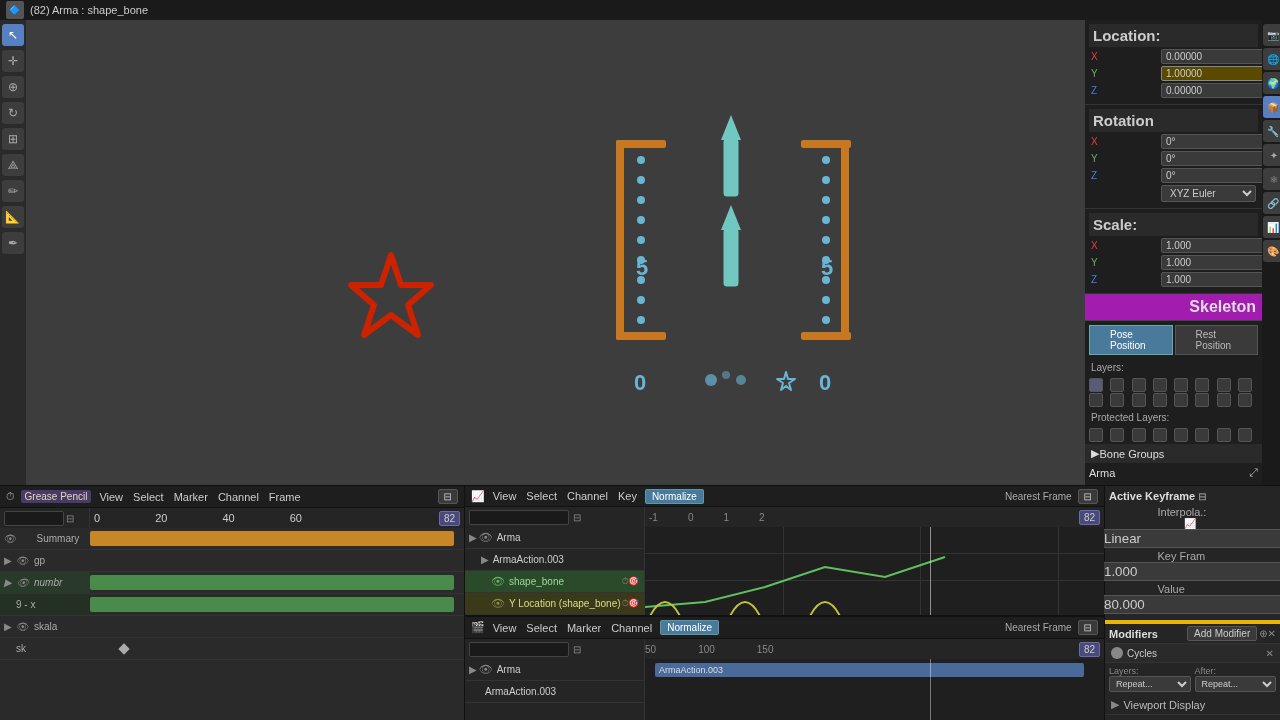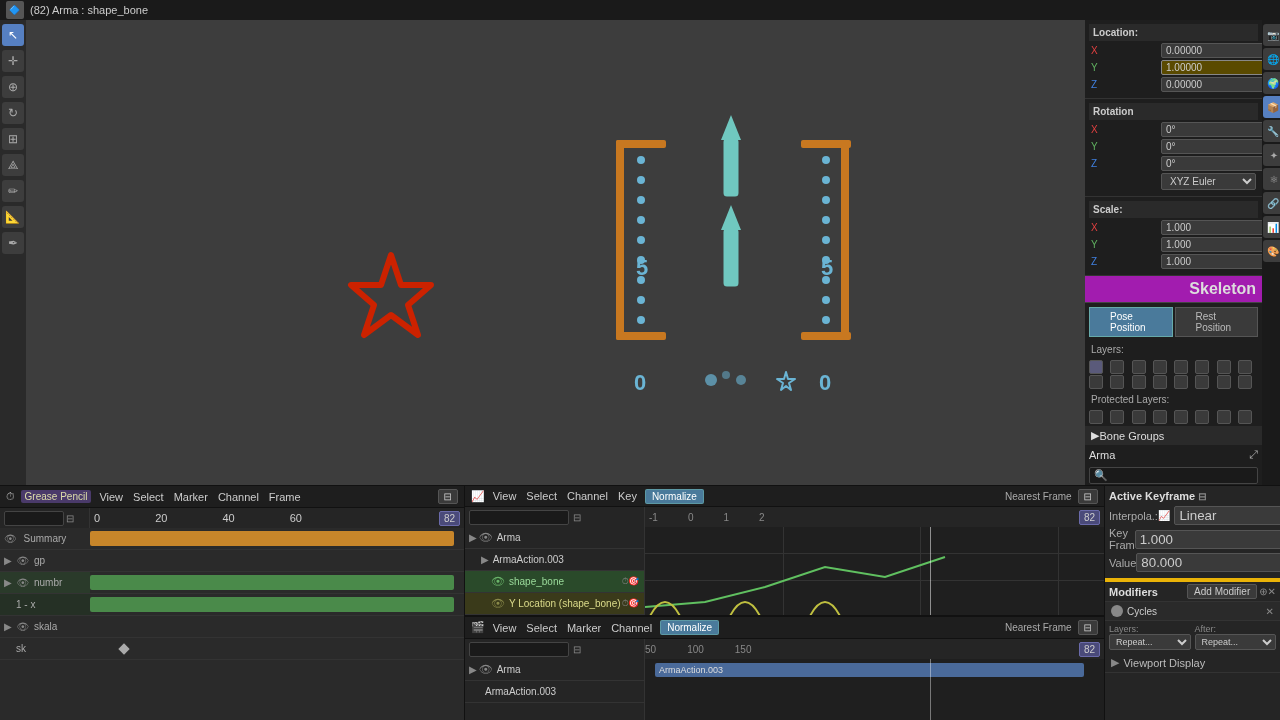--- a/index.html
+++ b/index.html
@@ -101,21 +101,21 @@
     .prop-section {
       border-bottom: 1px solid #333;
       padding: 4px;
     }
     .prop-header {
       display: flex;
       align-items: center;
       padding: 3px 4px;
       background: #2a2a2a;
       font-weight: bold;
-      font-size: 10px;
+      font-size: 15px;
       color: #ccc;
       cursor: pointer;
       text-align: center;
     }
     .prop-row {
       display: flex;
       align-items: center;
       margin: 2px 0;
       padding: 0 2px;
     }
@@ -253,20 +253,21 @@
     .kf-header {
       font-size: 11px;
       color: #ddd;
       font-weight: bold;
       margin-bottom: 4px;
     }
     .kf-row {
       display: flex;
       align-items: center;
       margin: 2px 0;
+      flex-direction: column;
     }
     .kf-label { width: 70px; color: #aaa; }
     .kf-value {
       flex: 1;
       background: #3a3a3a;
       border: 1px solid #555;
       border-radius: 2px;
       padding: 1px 4px;
       color: #ccc;
     }
@@ -771,50 +772,50 @@
 
         <div style="position:absolute; right:4px; background:#4a4a7a; border:1px solid #6a6aaa; border-radius:2px; padding:1px 4px; font-size:10px; color:#ccc;">82</div>
       </div>
     </div>
 
     <div class="timeline-tracks">
 
       <div class="track-row">
         <div class="track-label">
           <span style="color:#888;">👁</span>
-          <span style="margin-left:4px;">Summary</span>
+          <span style="margin-left:17px;">Summary</span>
         </div>
         <div class="track-content">
           <div class="track-bar orange" style="left:0;right:10px;"></div>
         </div>
       </div>
 
       <div class="track-row">
         <div class="track-label">
           <span style="color:#888;">▶</span>
           <span style="color:#888;margin-left:2px;">👁</span>
           <span style="margin-left:2px;">gp</span>
         </div>
         <div class="track-content"></div>
       </div>
 
-      <div class="track-row" style="background:#2a3a2a;">
+      <div class="track-row" style="background:#2a3a2a;font-style:italic;">
         <div class="track-label">
           <span style="color:#888;">▶</span>
           <span style="color:#888;margin-left:2px;">👁</span>
           <span style="margin-left:2px;">numbr</span>
         </div>
         <div class="track-content">
           <div class="track-bar green" style="left:0;right:10px;"></div>
         </div>
       </div>
 
       <div class="track-row" style="background:#253025;">
         <div class="track-label">
-          <span style="margin-left:12px;">1 - x</span>
+          <span style="margin-left:12px;">9 - x</span>
         </div>
         <div class="track-content">
           <div class="track-bar green" style="left:0;right:10px;"></div>
         </div>
       </div>
 
       <div class="track-row">
         <div class="track-label">
           <span style="color:#888;">▶</span>
           <span style="color:#888;margin-left:2px;">👁</span>
@@ -928,21 +929,21 @@
         <div class="header-btn">⊟</div>
       </div>
 
       <div style="height:20px; background:#252525; display:flex;">
         <div style="width:180px; border-right:1px solid #333;">
           <div style="display:flex; align-items:center; height:100%; padding:0 4px;">
             <input type="text" style="background: rgb(26, 26, 26); border: 1px solid rgb(68, 68, 68); border-radius: 2px; color: rgb(204, 204, 204); font-size: 10px; width: 100px; padding: 1px 3px;" placeholder="">
             <span style="margin-left:4px;color:#888;font-size:10px;">⊟</span>
           </div>
         </div>
-        <div style="flex:1; display:flex; align-items:center; padding:0; gap:31px; font-size:10px; color:#888;">
+        <div style="flex:1; display:flex; align-items:center; padding:0; gap:42px; font-size:10px; color:#888;">
           <span>50</span>
           <span>100</span>
           <span>150</span>
         </div>
         <div style="background:#4a4a7a; border:1px solid #6a6aaa; border-radius:2px; padding:1px 4px; font-size:10px; color:#ccc; align-self:center; margin-right:4px;">82</div>
       </div>
 
       <div style="flex:1; display:flex; overflow:hidden;">
         <div style="width:180px; background:#252525; border-right:1px solid #333;">
           <div class="nla-track">

